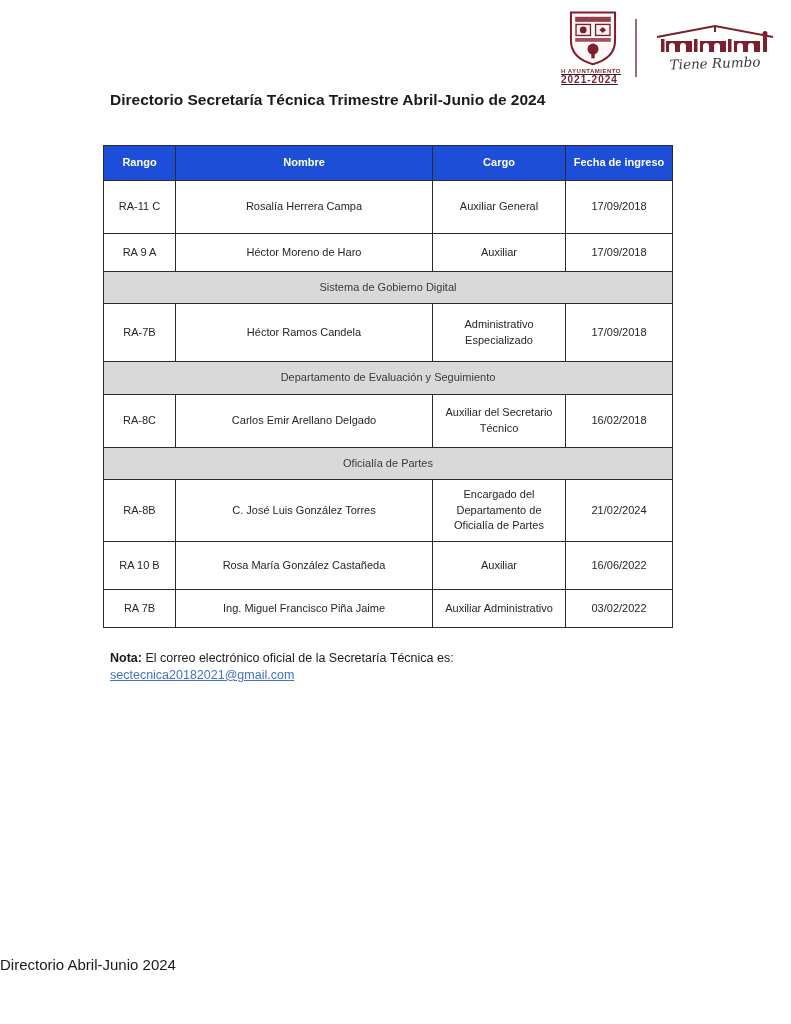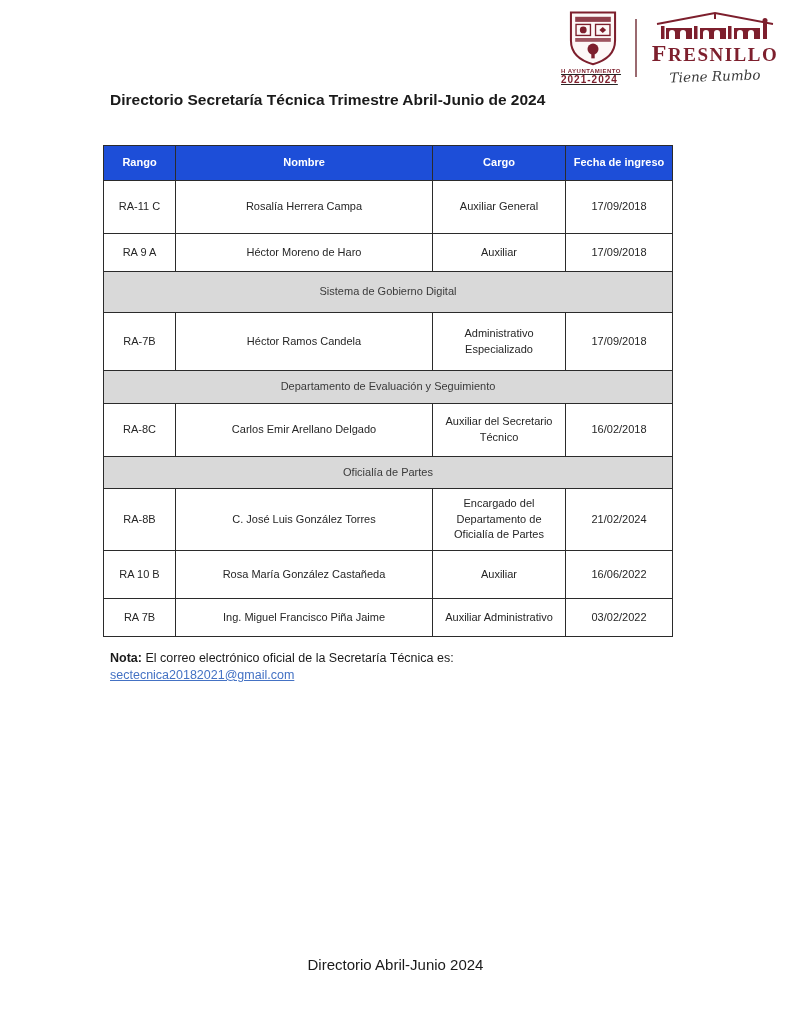--- a/index.html
+++ b/index.html
@@ -132,21 +132,20 @@
     text-decoration: underline;
     cursor: pointer;
   }
 
   
   .footer {
     position: absolute;
     top: 956px;
     left: 0;
     width: 100%;
-    text-align: center;
     font-size: 15px;
     color: #1a1a1a;
   }
 </style>
 </head>
 <body>
 
 <div class="page">
 
   <div class="logo">
@@ -176,21 +175,20 @@
           <rect x="8" y="15" width="3.5" height="13"></rect>
           <path d="M13 17 h26 v11 h-26 z M16 22 a3 3 0 0 1 6 0 v6 h-6 z M27 22 a3 3 0 0 1 6 0 v6 h-6 z" fill-rule="evenodd"></path>
           <rect x="41" y="15" width="3.5" height="13"></rect>
           <path d="M47 17 h26 v11 h-26 z M50 22 a3 3 0 0 1 6 0 v6 h-6 z M61 22 a3 3 0 0 1 6 0 v6 h-6 z" fill-rule="evenodd"></path>
           <rect x="75" y="15" width="3.5" height="13"></rect>
           <path d="M81 17 h26 v11 h-26 z M84 22 a3 3 0 0 1 6 0 v6 h-6 z M95 22 a3 3 0 0 1 6 0 v6 h-6 z" fill-rule="evenodd"></path>
           <rect x="110" y="12" width="4" height="16"></rect>
           <circle cx="112" cy="9.5" r="2.5"></circle>
         </g>
       </svg>
-      <div class="brand-name">FRESNILLO</div>
       <div class="brand-tagline">Tiene Rumbo</div>
     </div>
   </div>
 
   <h1 class="title">Directorio Secretaría Técnica Trimestre Abril-Junio de 2024</h1>
 
   <table class="directory">
     <colgroup>
       <col style="width:72px">
         <col style="width:257px">
@@ -211,21 +209,21 @@
         <td>Rosalía Herrera Campa</td>
         <td>Auxiliar General</td>
         <td>17/09/2018</td>
       </tr>
       <tr style="height:38px">
         <td>RA 9 A</td>
         <td>Héctor Moreno de Haro</td>
         <td>Auxiliar</td>
         <td>17/09/2018</td>
       </tr>
-      <tr style="height:41px">
+      <tr style="height:32px">
         <td class="section-cell" colspan="4">Sistema de Gobierno Digital</td>
       </tr>
       <tr style="height:58px">
         <td>RA-7B</td>
         <td>Héctor Ramos Candela</td>
         <td>Administrativo Especializado</td>
         <td class="va-bottom">17/09/2018</td>
       </tr>
       <tr style="height:33px">
         <td class="section-cell" colspan="4">Departamento de Evaluación y Seguimiento</td>

